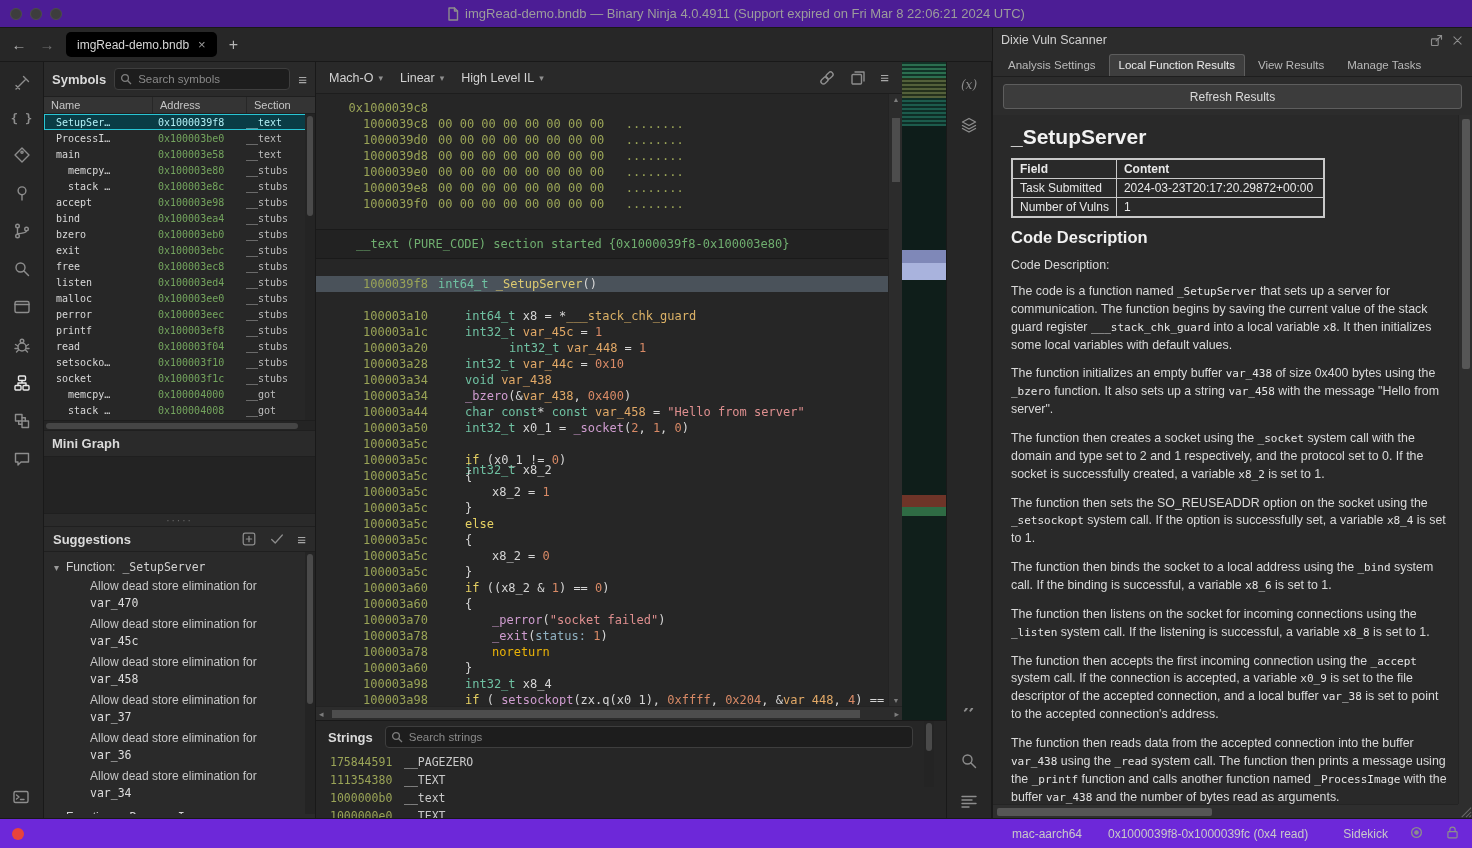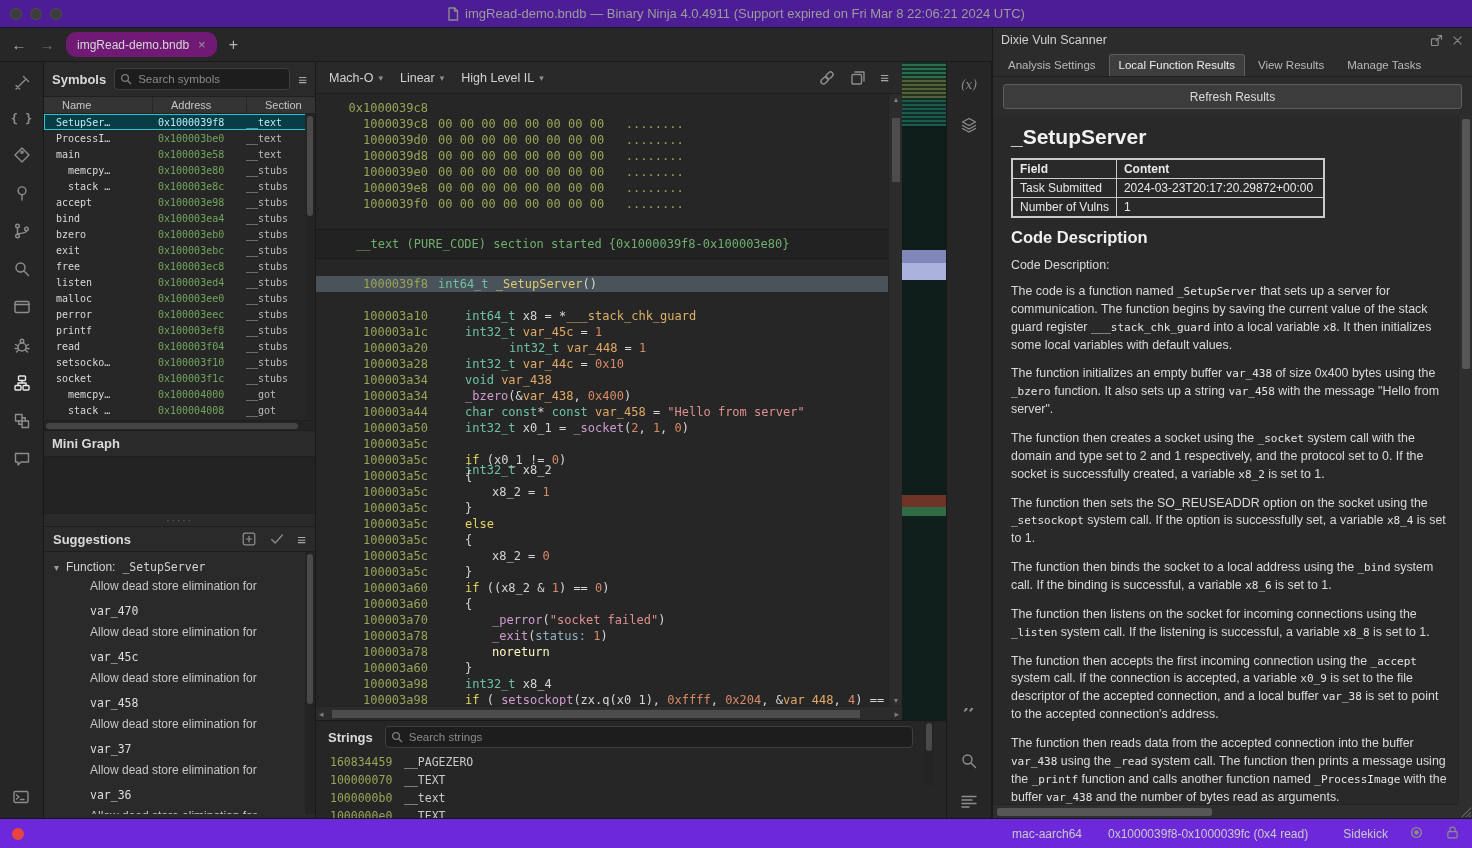--- a/index.html
+++ b/index.html
@@ -9,21 +9,21 @@
   
   .titlebar{position:absolute;top:0;left:0;width:1472px;height:28px;background:#4c1d95;border-bottom:1px solid #191919;display:flex;align-items:center;justify-content:center}
   .lights{position:absolute;left:10px;top:8px;display:flex;gap:8px}
   .light{width:12px;height:12px;border-radius:50%;background:#3d3d3d;border:1px solid #4c4c4c}
   .wtitle{font-size:13px;color:#9c9c9c;display:flex;gap:6px;align-items:center}
 
   
   .tabbar{position:absolute;top:28px;left:0;width:992px;height:34px;background:#272727;border-bottom:1px solid #191919;display:flex;align-items:center;padding:0 10px;gap:10px}
   .navarrow{font-size:15px;color:#b5b5b5;width:18px;text-align:center}
   .navarrow.dim{color:#707070}
-  .tab{height:25px;background:#701a75;border-radius:10px;display:flex;align-items:center;gap:9px;padding:0 11px;font-size:12px;color:#d6d6d6}
+  .tab{height:25px;background:#000000;border-radius:5px;display:flex;align-items:center;gap:9px;padding:0 11px;font-size:12px;color:#d6d6d6}
   .tabclose{color:#9a9a9a;font-size:13px}
   .newtab{color:#b5b5b5;font-size:16px;margin-left:2px}
 
   
   .leftstrip{position:absolute;left:0;top:62px;width:44px;height:756px;background:#262626;border-right:1px solid #191919;display:flex;flex-direction:column;align-items:center;padding-top:12px;gap:20px}
   .lsicon,.rsicon,.mh-ic,.sg-ic,.rp-ic{display:flex;align-items:center;justify-content:center}
   .lsicon svg,.rsicon svg,.mh-ic svg,.sg-ic svg,.rp-ic svg,.sb-ic svg{stroke:#8d8d8d;fill:none;stroke-width:1.4;stroke-linecap:round;stroke-linejoin:round}
   .lsicon.active svg{stroke:#eaeaea}
   .braces{font-family:"DejaVu Sans Mono",monospace;color:#8d8d8d;font-size:12px;font-weight:bold}
   .termicon{position:absolute;bottom:12px;left:12px}
@@ -31,21 +31,21 @@
   
   .sidebar{position:absolute;left:44px;top:62px;width:272px;height:756px;background:#2a2a2a;border-right:1px solid #191919}
   .sym-head{height:34px;display:flex;align-items:center;gap:8px;padding:0 8px}
   .panel-title{font-size:13px;font-weight:bold;color:#dadada}
   .searchwrap{position:relative;flex:1;height:22px}
   .searchwrap svg{position:absolute;left:6px;top:5px;stroke:#7d7d7d;fill:none;stroke-width:1.3}
   input.search{width:100%;height:22px;background:#1d1d1d;border:1px solid #3e3e3e;border-radius:4px;color:#cccccc;font-size:11.5px;padding:0 6px 0 23px;outline:none;font-family:"Liberation Sans",sans-serif}
   input.search::placeholder{color:#8a8a8a}
   .hamb{color:#a8a8a8;font-size:15px;line-height:1}
   .sym-cols{height:18px;background:#343434;border-top:1px solid #1f1f1f;border-bottom:1px solid #1f1f1f;display:flex;font-size:11px;color:#c6c6c6;align-items:center}
-  .hc{padding-left:18px;border-left:1px solid #272727;height:100%;display:flex;align-items:center}
+  .hc{padding-left:7px;border-left:1px solid #272727;height:100%;display:flex;align-items:center}
   .hc0{width:108px;border-left:none}.hc1{width:94px}.hc2{flex:1}
   .symbody{position:relative;height:306px;overflow:hidden;font-family:"DejaVu Sans Mono",monospace;font-size:10px;background:#272727}
   .symrow{display:flex;height:16px;align-items:center;white-space:nowrap}
   .sc0{width:108px;padding-left:6px;color:#d8d8d8;overflow:hidden}
   .sc1{width:94px;padding-left:6px;color:#74a55e}
   .sc2{flex:1;color:#bdbdbd}
   .symrow.sel{background:#0a3c45;box-shadow:inset 0 0 0 1px #29c5d4}
   .symrow.sel .sc0,.symrow.sel .sc1,.symrow.sel .sc2{color:#b2eff5}
   .symvscroll{position:absolute;right:0;top:0;width:10px;height:306px;background:#242424}
   .symvthumb{position:absolute;top:2px;left:2px;width:6px;height:100px;background:#4a4a4a;border-radius:3px}
@@ -55,39 +55,39 @@
   .mg-area{height:58px;background:#232323;border-top:1px solid #1f1f1f;border-bottom:1px solid #1f1f1f}
   .handle{height:12px;display:flex;align-items:center;justify-content:center;color:#6a6a6a;font-size:10px;letter-spacing:2px}
   .sugg-head{height:26px;display:flex;align-items:center;gap:12px;padding:0 9px;border-top:1px solid #1f1f1f;border-bottom:1px solid #1f1f1f}
   .sugg-head .panel-title{flex:1}
   .sugg-list{position:relative;height:262px;overflow:hidden;padding-top:4px}
   .sgh{display:flex;align-items:center;gap:7px;height:22px;padding-left:10px;font-size:12px;color:#d2d2d2}
   .sgc{color:#9a9a9a;font-size:10px}
   .sgn{font-family:"DejaVu Sans Mono",monospace;font-size:11.5px}
   .sgi{padding:1px 8px 6px 46px}
   .sgi1{font-size:12px;color:#c6c6c6;line-height:1.25}
-  .sgi2{font-family:"DejaVu Sans Mono",monospace;font-size:11.5px;color:#dddddd;margin-top:10px}
+  .sgi2{font-family:"DejaVu Sans Mono",monospace;font-size:11.5px;color:#dddddd;margin-top:2px}
   .suggvscroll{position:absolute;right:0;top:0;width:10px;height:262px;background:#242424}
   .suggvthumb{position:absolute;top:2px;left:2px;width:6px;height:150px;background:#4a4a4a;border-radius:3px}
 
   
   .main{position:absolute;left:316px;top:62px;width:586px;height:658px;background:#262626}
   .main-head{height:32px;display:flex;align-items:center;gap:17px;padding:0 13px;border-bottom:1px solid #1d1d1d;background:#292929}
   .dd{display:flex;align-items:center;gap:5px}
   .ddl{font-size:12.5px;color:#d2d2d2}
   .ddc{font-size:9px;color:#8f8f8f}
   .mh-icons{margin-left:auto;display:flex;gap:13px;align-items:center}
   .codewrap{position:absolute;top:32px;left:0;width:572px;height:612px;overflow:hidden;font-family:"DejaVu Sans Mono",monospace;font-size:12px;padding-top:6px}
   .cl{height:16px;line-height:16px;white-space:pre;display:flex}
   .cl.hl{background:#4a525a}
   .addrcol{display:inline-block;width:112px;text-align:right;flex:0 0 auto}
   .toks{white-space:pre;padding-left:10px}
   .t-addr{color:#9aa457}
   .t-ty{color:#6fc1a2}.t-fn{color:#ddca70}.t-imp{color:#cf9ccf}.t-var{color:#e2a967}
-  .t-num{color:#d98a66}.t-str{color:#de8f8f}.t-kw{color:#e6d163}.t-ann{color:#fef9c3}
+  .t-num{color:#d98a66}.t-str{color:#de8f8f}.t-kw{color:#e6d163}.t-ann{color:#eab308}
   .t-dat{color:#dcb267}.t-lbl{color:#8fb0c0}.t-def{color:#d6d6d6}
   .sepband{height:30px;margin:1px 0;display:flex;align-items:center;background:#222222;border-top:1px solid #1a1a1a;border-bottom:1px solid #1a1a1a;color:#6fae6f;padding-left:40px}
   .codevscroll{position:absolute;right:0;top:32px;width:14px;height:612px;background:#2c2c2c;border-left:1px solid #232323}
   .sarrow{position:absolute;left:0;width:14px;text-align:center;font-size:7px;color:#7d7d7d}
   .codevthumb{position:absolute;top:24px;left:3px;width:8px;height:64px;background:#4d4d4d}
   .codehscroll{position:absolute;left:0;top:644px;width:586px;height:14px;background:#2c2c2c;border-top:1px solid #232323}
   .harrow{position:absolute;top:2px;font-size:9px;color:#7d7d7d}
   .codehthumb{position:absolute;left:16px;top:3px;width:528px;height:8px;background:#4d4d4d}
 
   
@@ -547,25 +547,25 @@
         <svg width="12" height="12" viewBox="0 0 12 12">
             <circle cx="5" cy="5" r="3.4"></circle>
             <path d="M7.7 7.7 L11 11"></path>
           </svg>
         <input class="search" placeholder="Search strings" style="">
       </span>
       <span class="hamb">≡</span>
     </div>
     <div class="str-rows">
         <div class="strow">
-          <span class="staddr">160834459</span>
+          <span class="staddr">175844591</span>
           <span class="stval">__PAGEZERO</span>
         </div>
         <div class="strow">
-          <span class="staddr">100000070</span>
+          <span class="staddr">111354380</span>
           <span class="stval">__TEXT</span>
         </div>
         <div class="strow">
           <span class="staddr">1000000b0</span>
           <span class="stval">__text</span>
         </div>
         <div class="strow">
           <span class="staddr">1000000e0</span>
           <span class="stval">__TEXT</span>
         </div>

